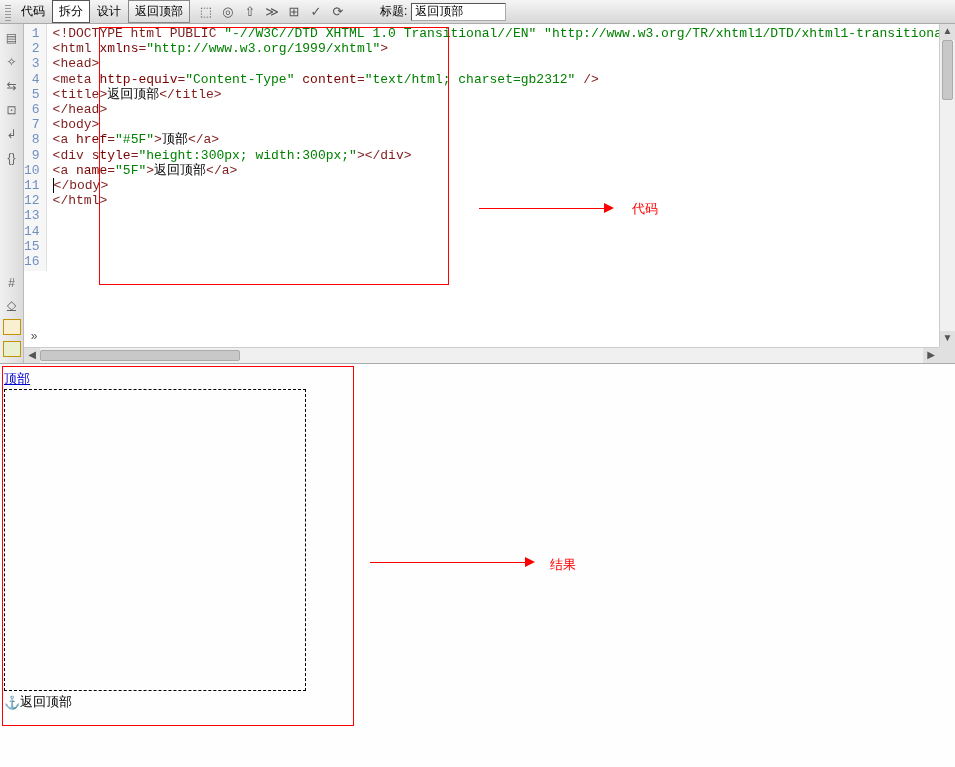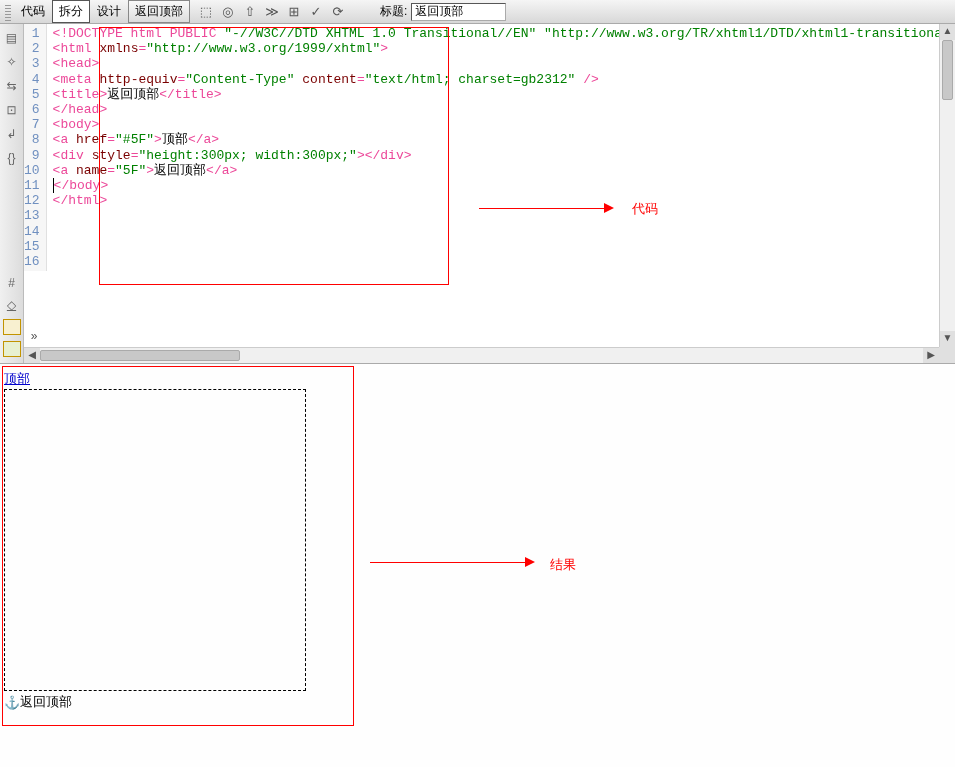--- a/index.html
+++ b/index.html
@@ -131,21 +131,21 @@
     text-align: right;
     color: #7090c0;
     background: #f6f6f6;
     border-right: 1px solid #e0e0e0;
     padding: 2px 6px 2px 0;
     user-select: none;
   }
   .lines {
     padding: 2px 6px;
   }
-  .line span.tag { color: #ec4899; }
+  .line span.tag { color: #7f1d1d; }
   .line span.attr { color: #008000; }
   .line span.attrname { color: #7a0000; }
   .line span.text { color: #000; }
   .line span.grey { color: #999; }
   .cursor-mark { border-left: 1px solid #000; }
   .scroll-v {
     position: absolute; right: 0; top: 0; bottom: 16px; width: 16px;
     background: #f0f0f0; border-left: 1px solid #ccc;
   }
   .scroll-v .thumb {

